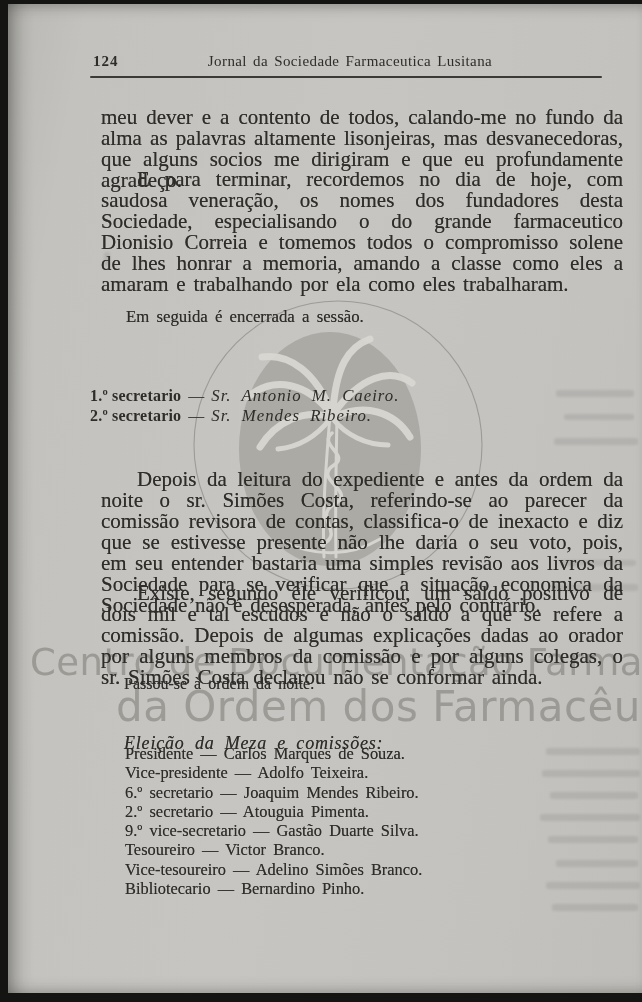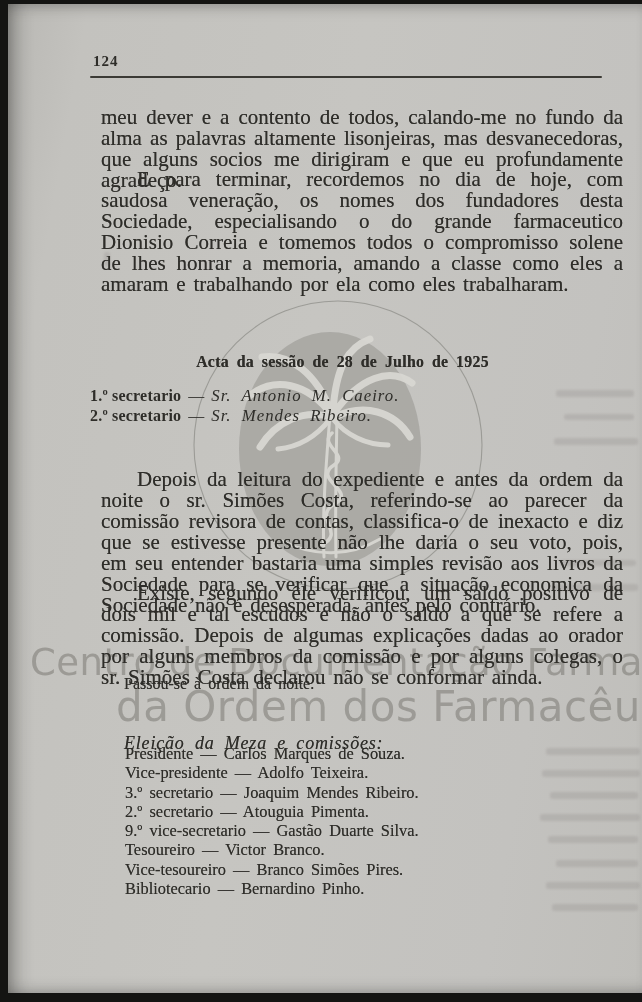--- a/index.html
+++ b/index.html
@@ -123,51 +123,52 @@
 
           <path d="M92,246 C124,262 160,262 190,244" stroke-width="3"></path>
         </g>
       </svg>
     </div>
 
     <div class="wm wm1">Centro de Documentação Farmacêutica</div>
     <div class="wm wm2">da Ordem dos Farmacêuticos</div>
 
     <div class="pageno">124</div>
+    <div class="jtitle">Jornal da Sociedade Farmaceutica Lusitana</div>
     <div class="hrule"></div>
 
     <p class="j col" style="top:92px">meu dever e a contento de todos, calando-me no fundo da alma as palavras altamente lisonjeiras, mas desvanecedoras, que alguns socios me dirigiram e que eu profundamente agradeço.</p>
     <p class="j col indent" style="top:154px">E para terminar, recordemos no dia de hoje, com saudosa veneração, os nomes dos fundadores desta Sociedade, especialisando o do grande farmaceutico Dionisio Correia e tomemos todos o compromisso solene de lhes honrar a memoria, amando a classe como eles a amaram e trabalhando por ela como eles trabalharam.</p>
 
+    <div class="closing">Em seguida é encerrada a sessão.</div>
 
-    <div class="acta">Acta da sessão de 28 de Julho de 1925</div>
 
     <div class="officials">
       <div class="official">
         <span class="off-label">1.º secretario</span><span class="off-dash">—</span><span class="off-name">Sr. Antonio M. Caeiro.</span>
       </div>
       <div class="official">
         <span class="off-label">2.º secretario</span><span class="off-dash">—</span><span class="off-name">Sr. Mendes Ribeiro.</span>
       </div>
     </div>
 
     <p class="j col indent p3">Depois da leitura do expediente e antes da ordem da noite o sr. Simões Costa, referindo-se ao parecer da comissão revisora de contas, classifica-o de inexacto e diz que se estivesse presente não lhe daria o seu voto, pois, em seu entender bastaria uma simples revisão aos livros da Sociedade para se verificar que a situação economica da Sociedade não é desesperada, antes pelo contrário.</p>
     <p class="j col indent p4">Existe, segundo êle verificou, um saldo positivo de dois mil e tal escudos e não o saldo a que se refere a comissão. Depois de algumas explicações dadas ao orador por alguns membros da comissão e por alguns colegas, o sr. Simões Costa declarou não se conformar ainda.</p>
 
     <div class="passou">Passou-se à ordem da noite.</div>
     <div class="eleicao">Eleição da Meza e comissões:</div>
 
     <div class="elected">
       <div class="elected-row">Presidente — Carlos Marques de Souza.</div>
       <div class="elected-row">Vice-presidente — Adolfo Teixeira.</div>
-      <div class="elected-row">3.º secretario — Joaquim Mendes Ribeiro.</div>
+      <div class="elected-row">6.º secretario — Joaquim Mendes Ribeiro.</div>
       <div class="elected-row">2.º secretario — Atouguia Pimenta.</div>
       <div class="elected-row">9.º vice-secretario — Gastão Duarte Silva.</div>
       <div class="elected-row">Tesoureiro — Victor Branco.</div>
-      <div class="elected-row">Vice-tesoureiro — Branco Simões Pires.</div>
+      <div class="elected-row">Vice-tesoureiro — Adelino Simões Branco.</div>
       <div class="elected-row">Bibliotecario — Bernardino Pinho.</div>
     </div>
 
     <div class="smudge" style="left:548px;top:386px;width:78px;height:7px"></div>
     <div class="smudge" style="left:556px;top:410px;width:70px;height:6px"></div>
     <div class="smudge" style="left:546px;top:434px;width:84px;height:7px"></div>
     <div class="smudge" style="left:552px;top:556px;width:76px;height:6px"></div>
     <div class="smudge" style="left:544px;top:580px;width:86px;height:7px"></div>
     <div class="smudge" style="left:538px;top:744px;width:94px;height:7px"></div>
     <div class="smudge" style="left:534px;top:766px;width:98px;height:7px"></div>

